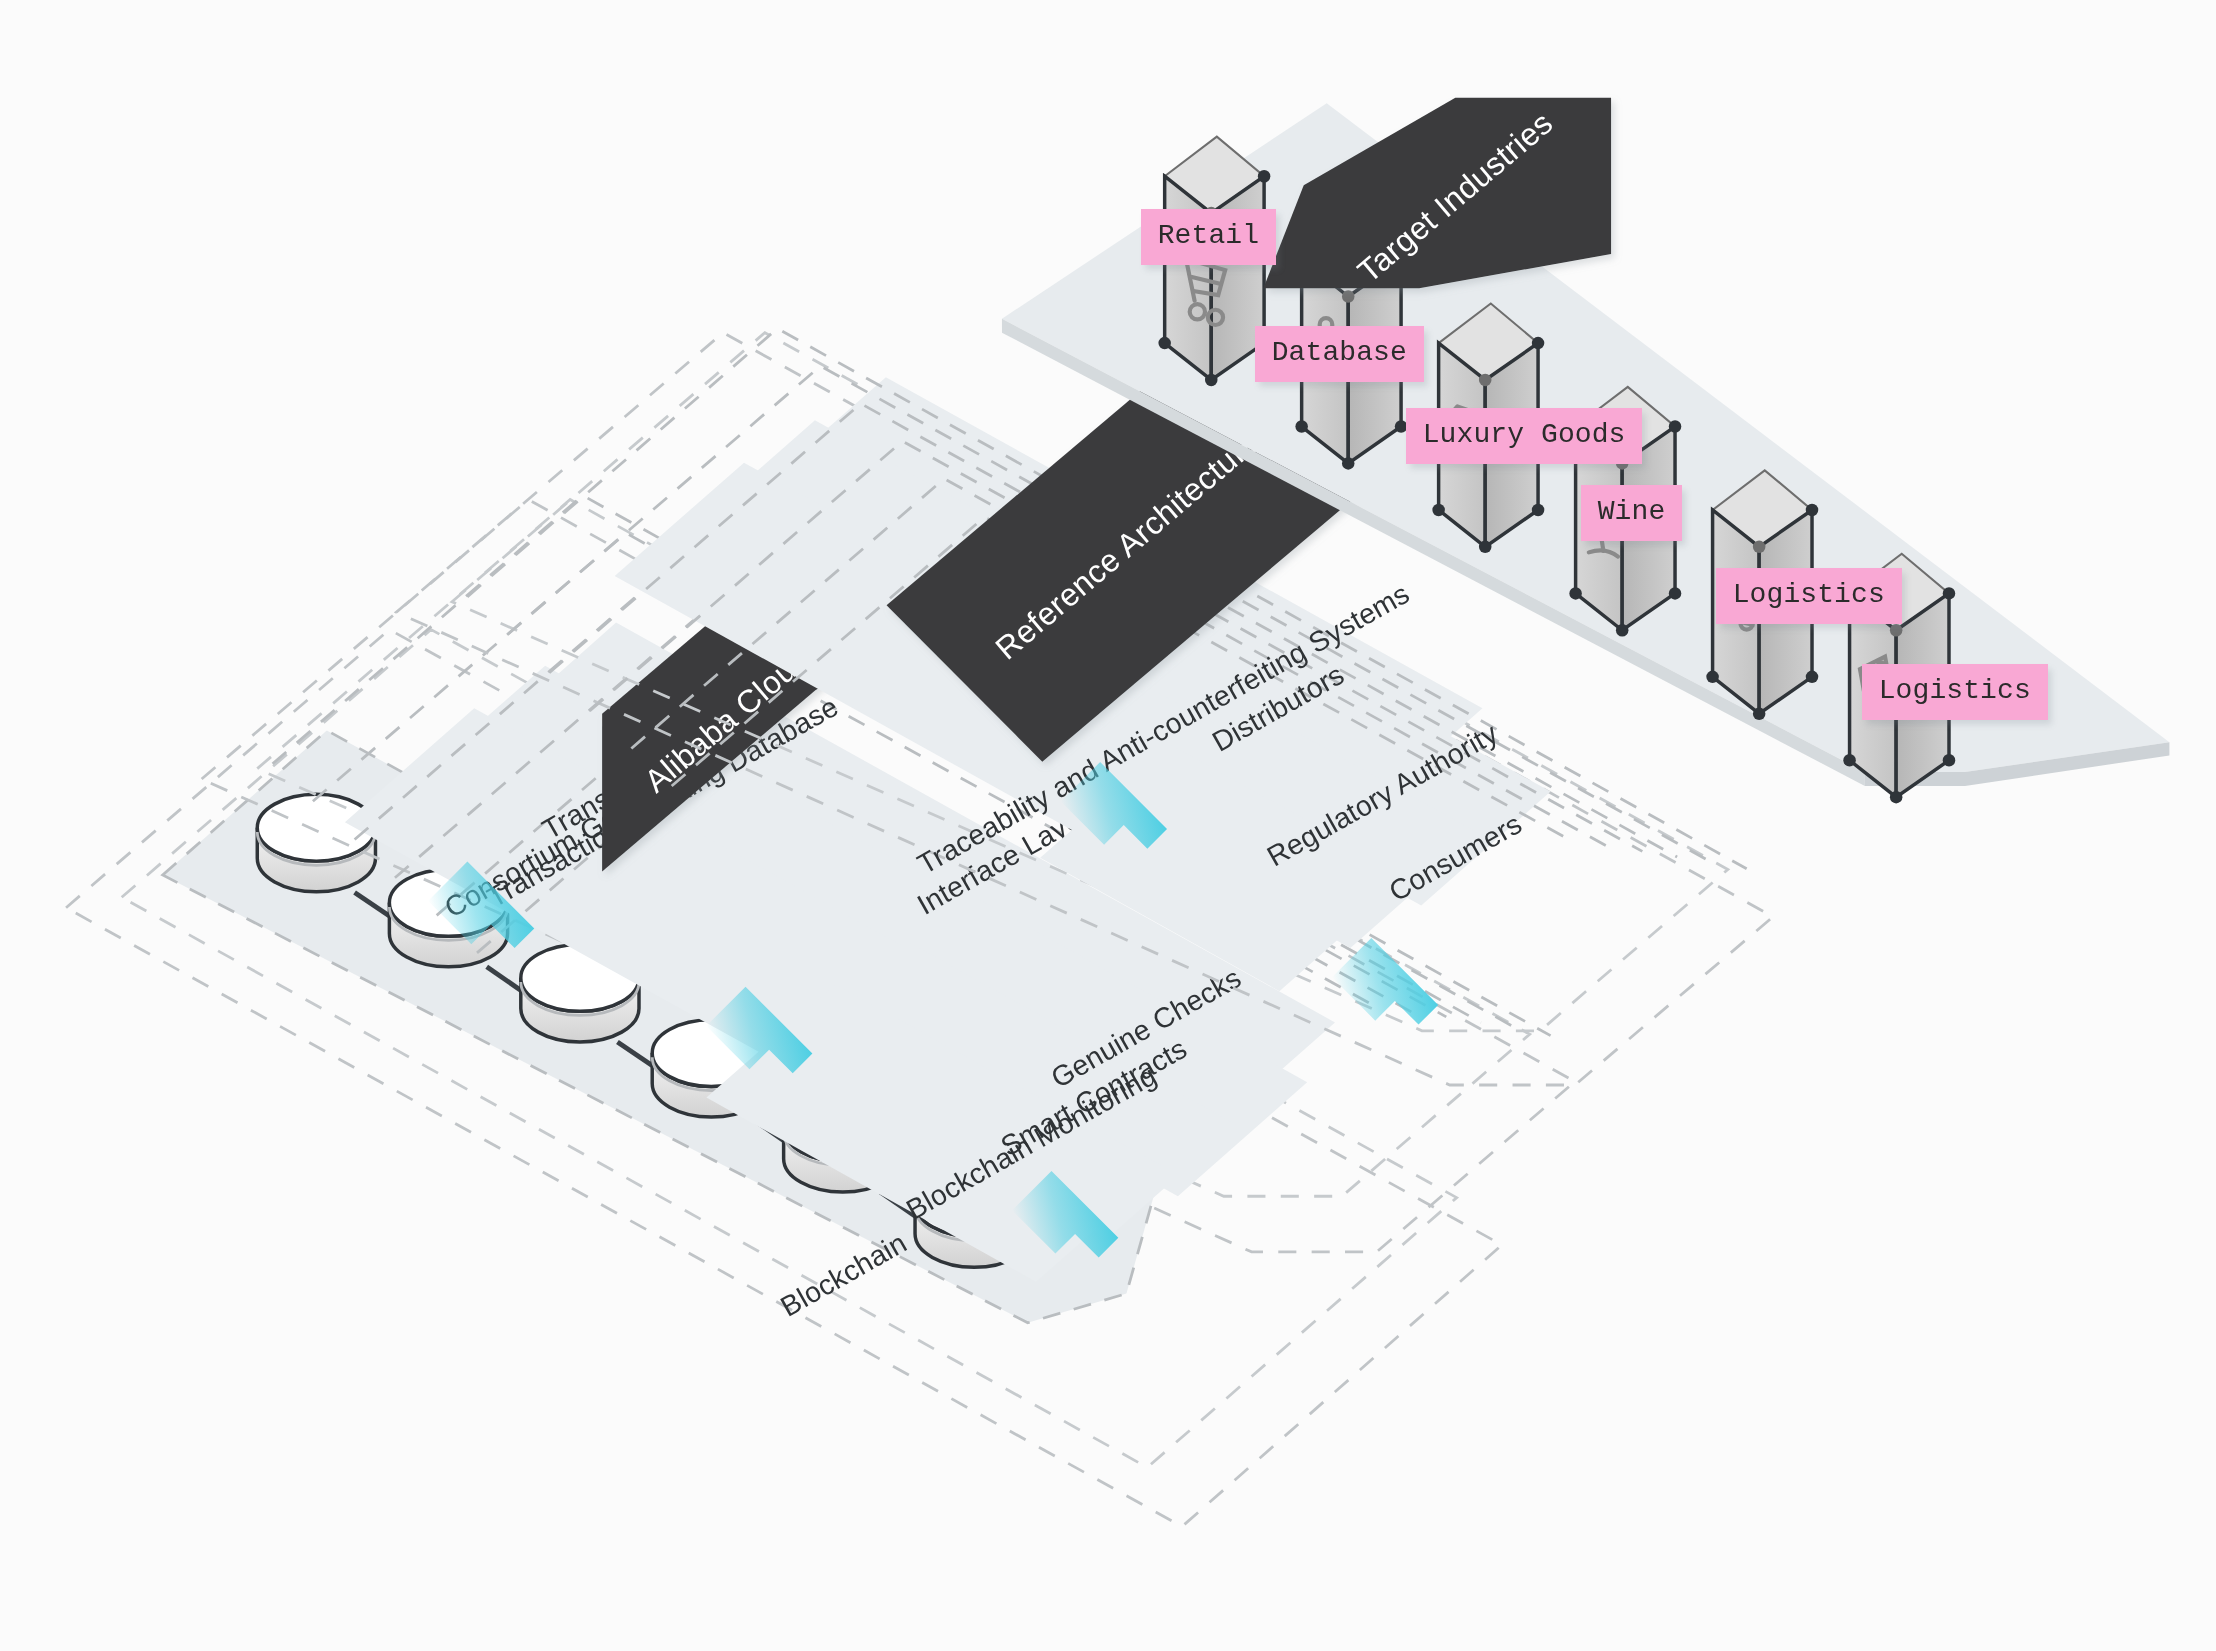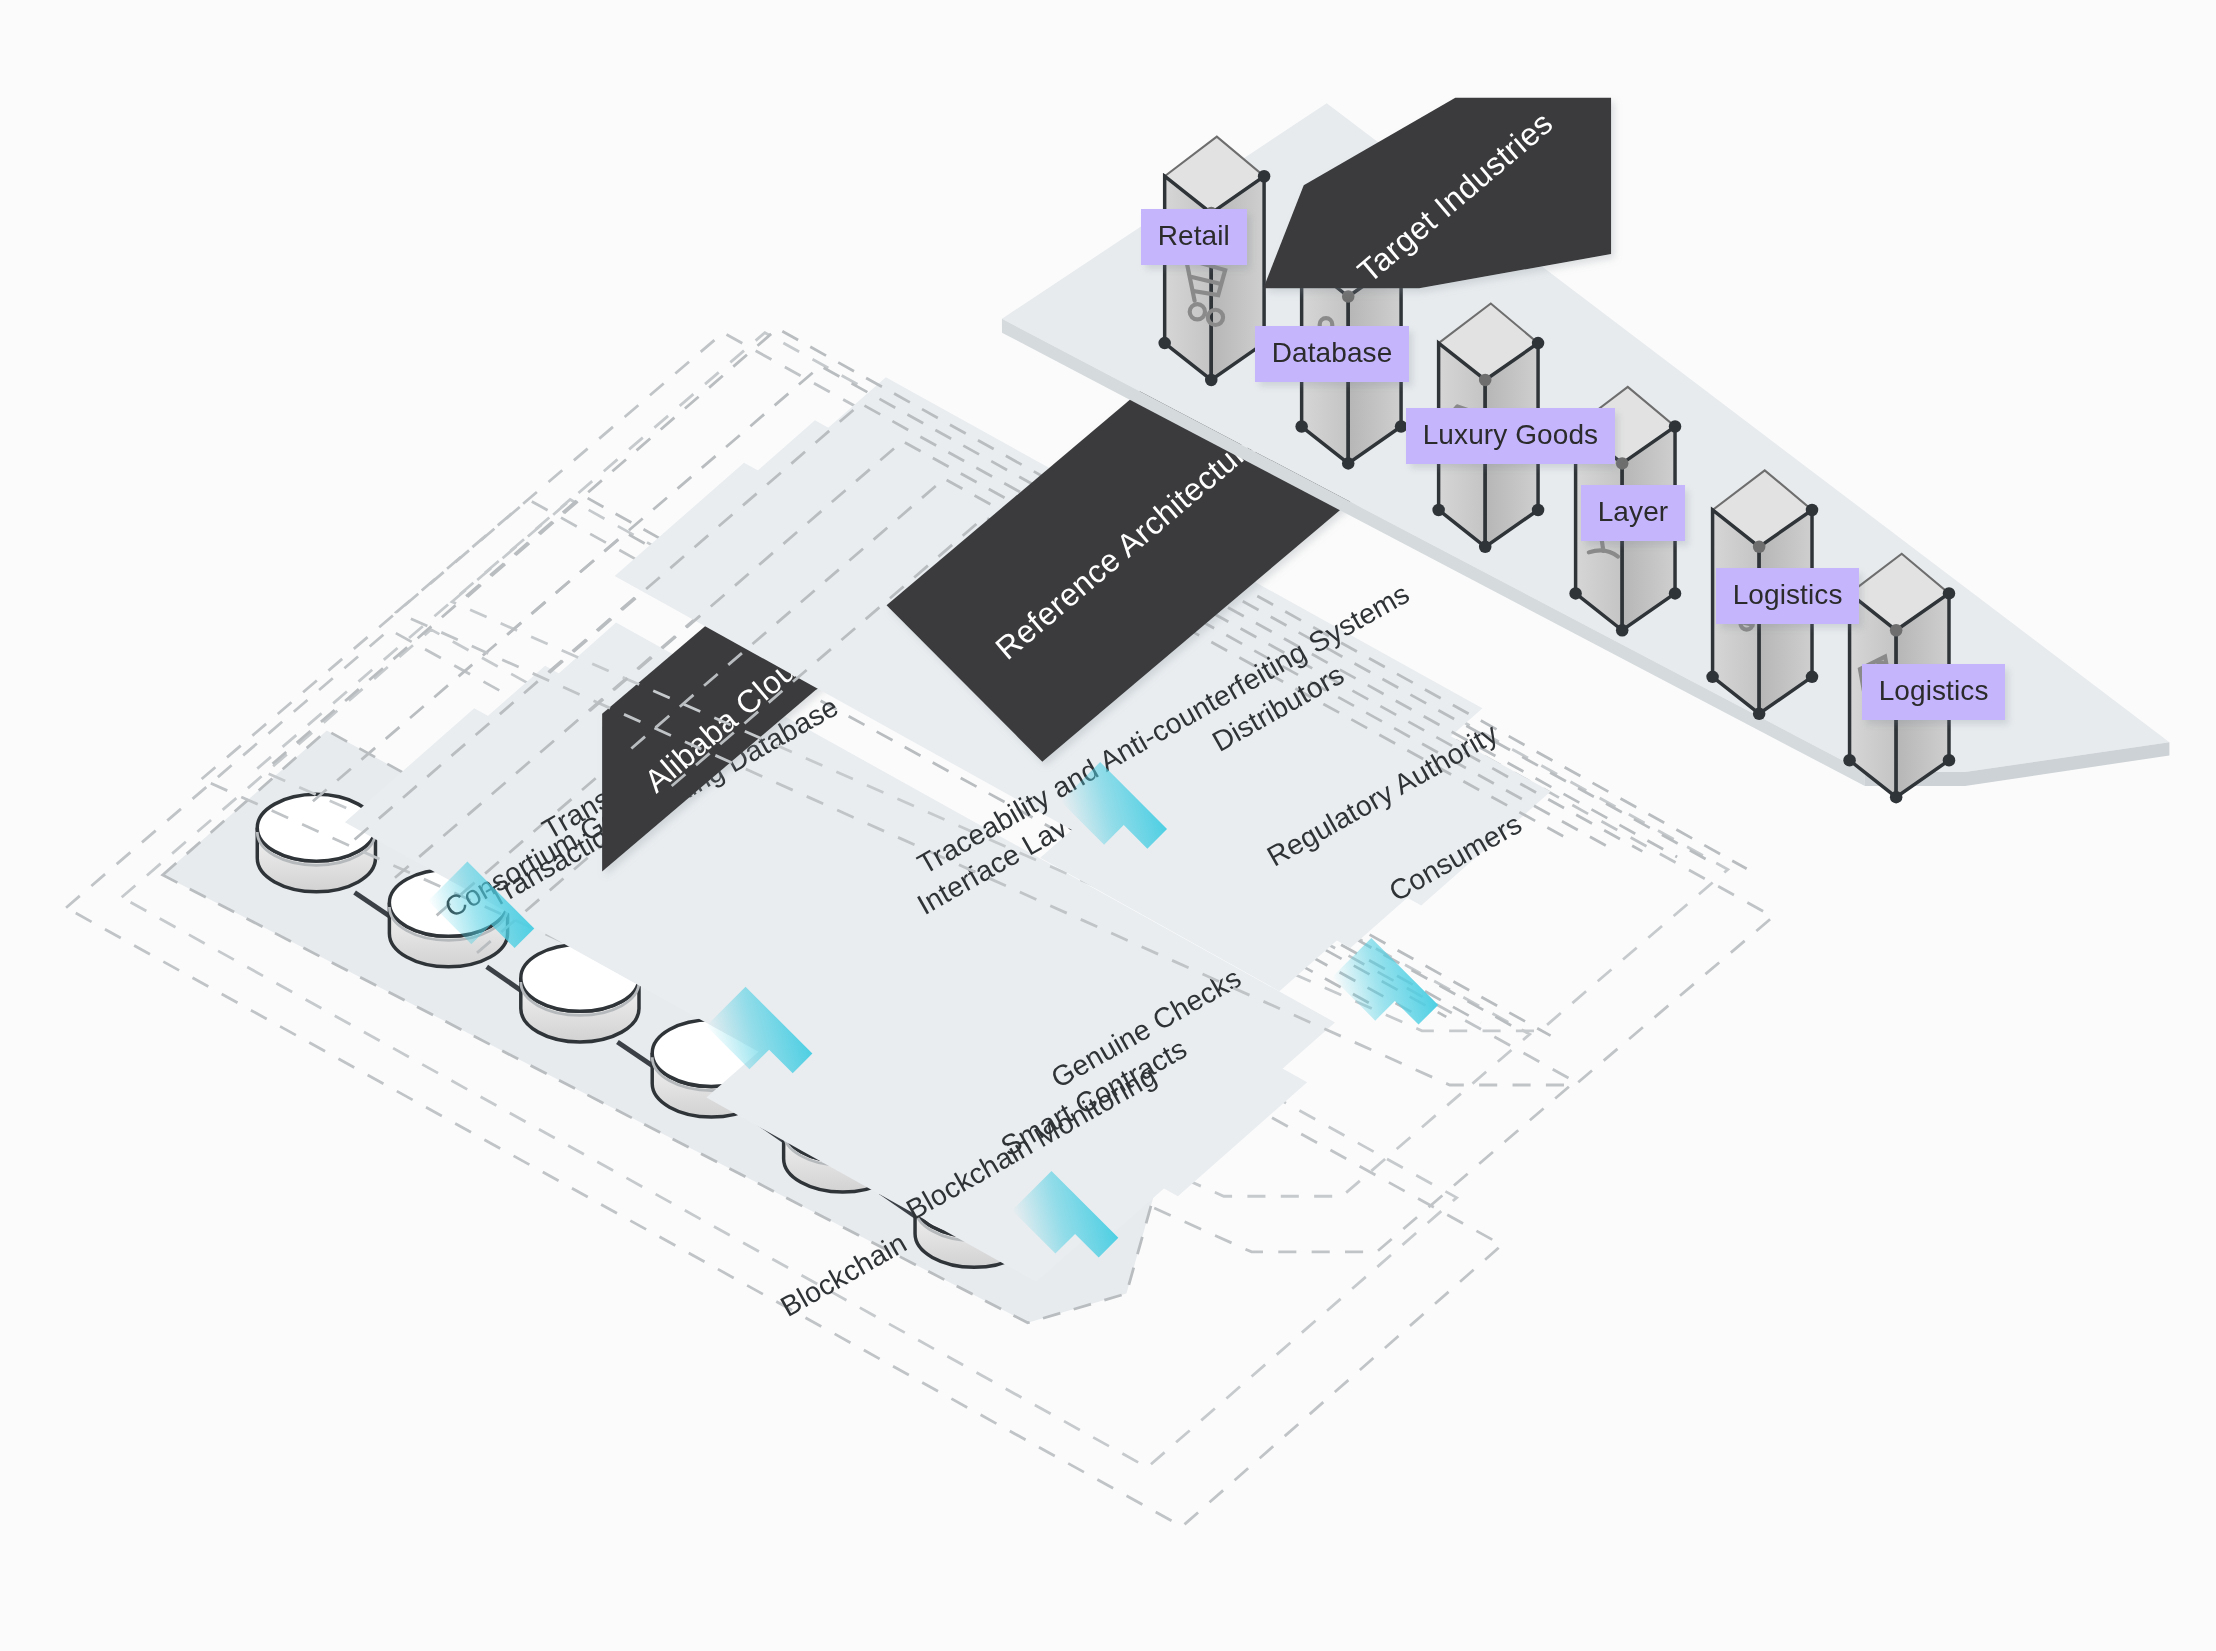--- a/index.html
+++ b/index.html
@@ -2,22 +2,22 @@
 <html style="font-size:11px"><head>
 <meta charset="utf-8">
 <style>
   html,body{margin:0;padding:0;background:#fbfbfb;}
   body{width:2216px;height:1652px;overflow:hidden;font-family:"Liberation Sans",sans-serif;}
   #stage{position:relative;width:2216px;height:1652px;background:#fbfbfb;}
   svg#scene{position:absolute;left:0;top:0;width:2216px;height:1652px;}
 
   
   .callout{
-    position:absolute;background:#c4b5fd;color:#2b2b2b;
-    font-family:Liberation Sans, sans-serif;font-size:28px;line-height:1;
+    position:absolute;background:#f9a8d4;color:#2b2b2b;
+    font-family:Liberation Mono, monospace;font-size:28px;line-height:1;
     padding:12.5px 16.7px 15.3px 16.7px;white-space:nowrap;
     box-shadow:4.2px 4.9px 6.3px rgba(120,130,140,.22);
     letter-spacing:0.1px;
   }
   
   .banner-txt{
     font-family:"Liberation Sans",sans-serif;fill:#ffffff;
     font-size:46px;letter-spacing:.6px;
   }
   .strip-txt{
@@ -317,18 +317,18 @@
     </g>
     <g>
       <path d="M 760 1275 L 760 1355 L 624 1355 L 624 1315 L 672 1315 L 672 1275 Z" fill="url(#arrowGrad)" transform="rotate(-135 692 1315)"></path>
     </g>
   </g>
 </svg>
 
 <div class="callout" style="left:1141px;top:209px;">Retail</div>
 <div class="callout" style="left:1255px;top:326px;">Database</div>
 <div class="callout" style="left:1406px;top:408px;">Luxury Goods</div>
-<div class="callout" style="left:1581px;top:485px;">Layer</div>
+<div class="callout" style="left:1581px;top:485px;">Wine</div>
 <div class="callout" style="left:1716px;top:568px;">Logistics</div>
 <div class="callout" style="left:1862px;top:664px;">Logistics</div>
 
 </div>
 
 
 </body></html>

